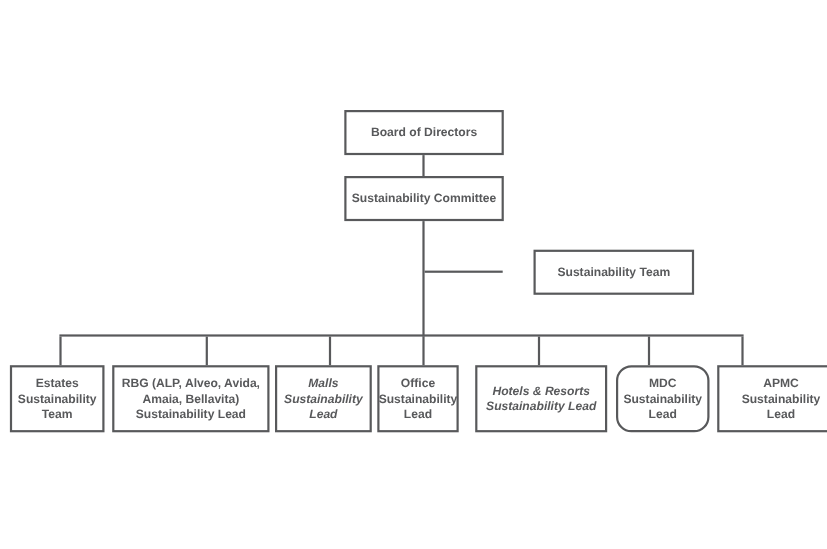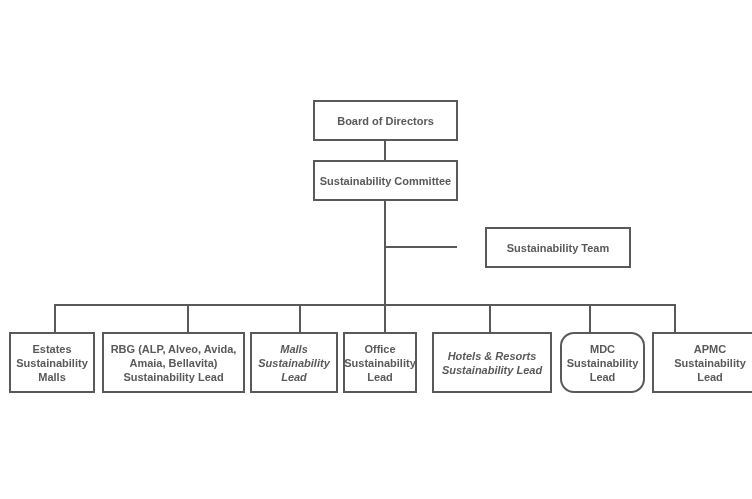--- a/index.html
+++ b/index.html
@@ -77,21 +77,21 @@
     <span class="lbl">Sustainability Committee</span>
   </div>
 
   <div class="node n-team">
     <span class="lbl">Sustainability Team</span>
   </div>
 
   <div class="node n-lead n-lead-0">
     <span class="lbl">Estates
 Sustainability
-Malls</span>
+Team</span>
   </div>
   <div class="node n-lead n-lead-1">
     <span class="lbl">RBG (ALP, Alveo, Avida,
 Amaia, Bellavita)
 Sustainability Lead</span>
   </div>
   <div class="node n-lead n-lead-2">
     <span class="lbl">Malls
 Sustainability
 Lead</span>

